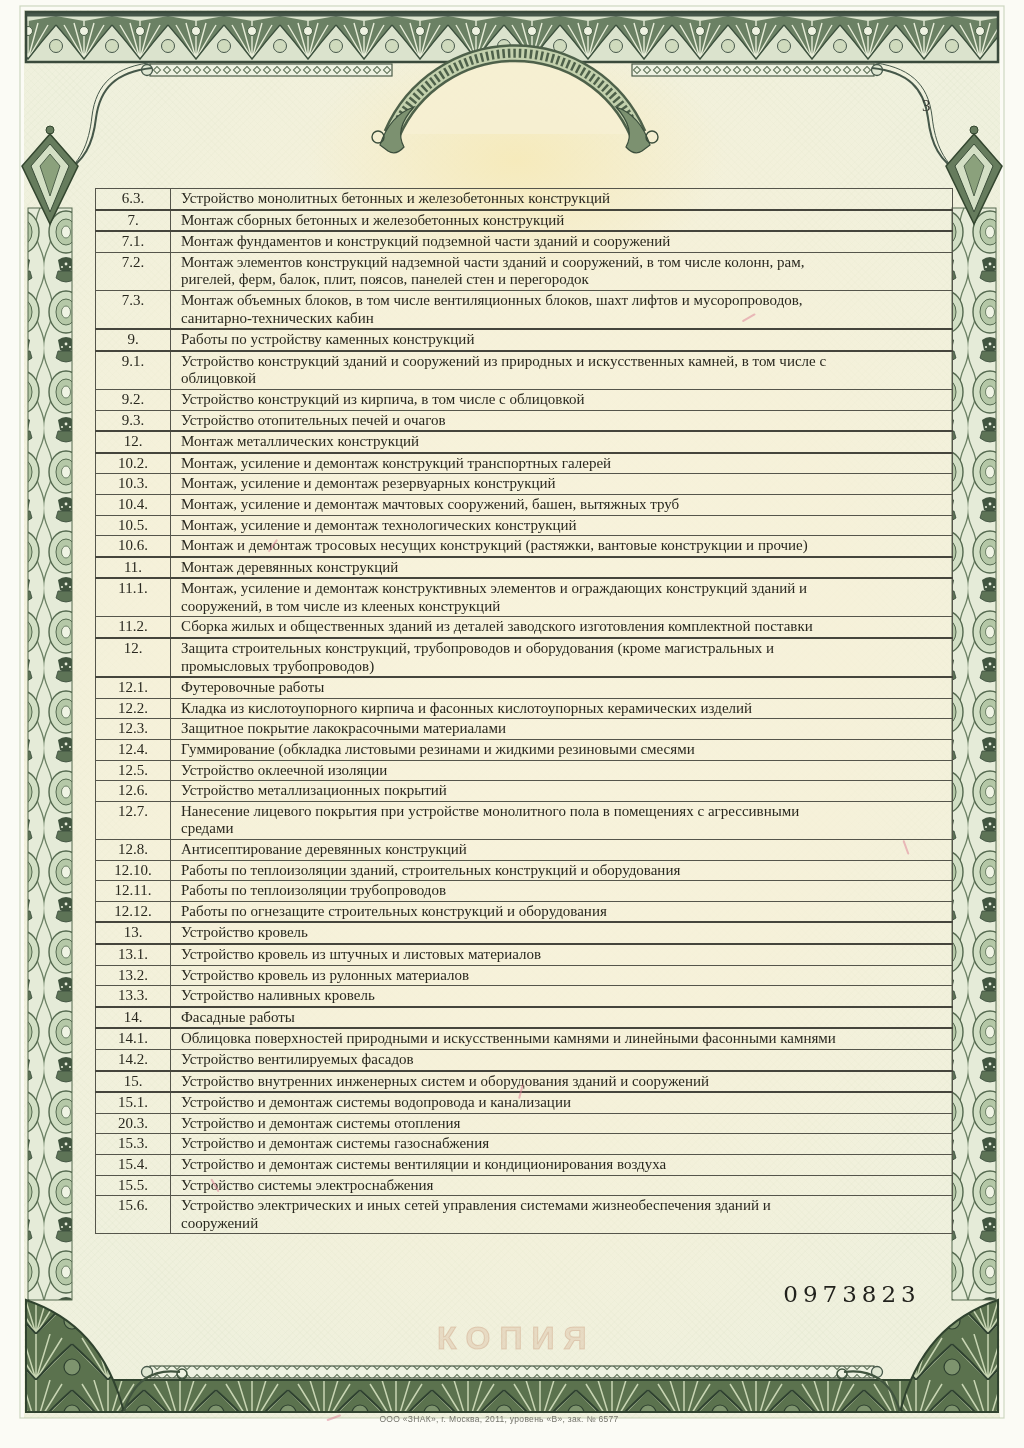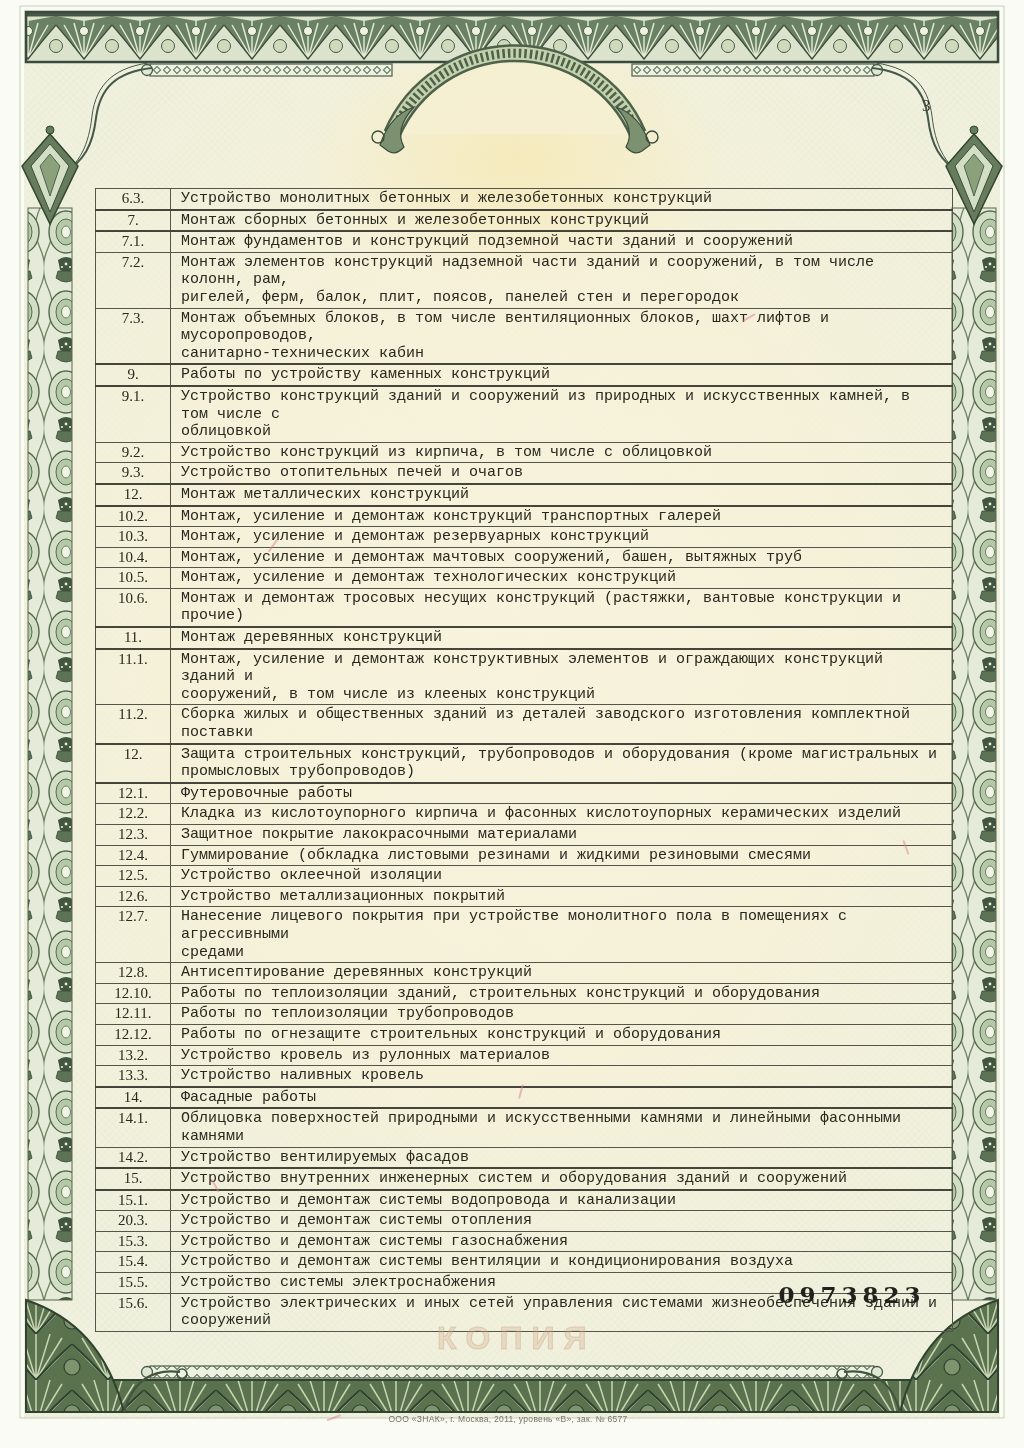--- a/index.html
+++ b/index.html
@@ -13,28 +13,28 @@
       repeating-linear-gradient(45deg, rgba(168,184,138,0.10) 0 1px, rgba(0,0,0,0) 1px 5px),
       repeating-linear-gradient(-45deg, rgba(168,184,138,0.10) 0 1px, rgba(0,0,0,0) 1px 5px);
     background-color:#f3f1dc;}
   .frame{position:absolute;left:0;top:0;}
   .page-number{position:absolute;left:922px;top:96px;font-size:17px;color:#3a3a33;}
   .table-wrap{position:absolute;left:95px;top:188px;width:858px;}
   table{border-collapse:collapse;width:100%;}
   td{border:1px solid #55554b;padding:1px 10px 1px;font-size:15px;line-height:17.6px;
      color:#29281f;vertical-align:top;}
   td.num{width:70px;text-align:center;padding:1px 2px;margin-top:31px;}
-  td.desc{white-space:pre-line;font-family:Liberation Mono, monospace;}
+  td.desc{white-space:pre-line;}
   tr.section td{border-top:2px solid #45453c;border-bottom:2px solid #45453c;}
   .serial{position:absolute;left:778px;top:1281px;width:148px;text-align:center;
-     font-family:"DejaVu Serif",serif;font-weight:bold;font-size:23px;letter-spacing:5px;color:#22221d;}
+     font-family:"DejaVu Serif",serif;font-weight:normal;font-size:23px;letter-spacing:5px;color:#22221d;}
   .watermark{position:absolute;left:437px;top:1320px;font-family:"Liberation Sans",sans-serif;
      font-weight:bold;font-size:32px;letter-spacing:9px;color:rgba(213,168,138,0.30);
      -webkit-text-stroke:1px rgba(198,148,118,0.35);}
-  .imprint{position:absolute;left:338px;top:1414px;width:340px;text-align:center;
+  .imprint{position:absolute;left:329px;top:1414px;width:340px;text-align:center;
      font-family:"Liberation Sans",sans-serif;font-size:8.5px;color:#75756c;letter-spacing:0.3px;}
   .fiber{position:absolute;width:1.5px;height:15px;background:rgba(222,125,148,0.5);border-radius:2px;}
 </style>
 </head>
 <body>
 
 <div class="page">
   <div class="texture"></div>
 
   <svg class="frame" width="1024" height="1448" viewBox="0 0 1024 1448" xmlns="http://www.w3.org/2000/svg">
@@ -246,20 +246,28 @@
             <td class="desc">Работы по теплоизоляции зданий, строительных конструкций и оборудования</td>
           </tr>
           <tr>
             <td class="num">12.11.</td>
             <td class="desc">Работы по теплоизоляции трубопроводов</td>
           </tr>
           <tr>
             <td class="num">12.12.</td>
             <td class="desc">Работы по огнезащите строительных конструкций и оборудования</td>
           </tr>
+          <tr class="section">
+            <td class="num">13.</td>
+            <td class="desc">Устройство кровель</td>
+          </tr>
+          <tr>
+            <td class="num">13.1.</td>
+            <td class="desc">Устройство кровель из штучных и листовых материалов</td>
+          </tr>
           <tr>
             <td class="num">13.2.</td>
             <td class="desc">Устройство кровель из рулонных материалов</td>
           </tr>
           <tr>
             <td class="num">13.3.</td>
             <td class="desc">Устройство наливных кровель</td>
           </tr>
           <tr class="section">
             <td class="num">14.</td>

